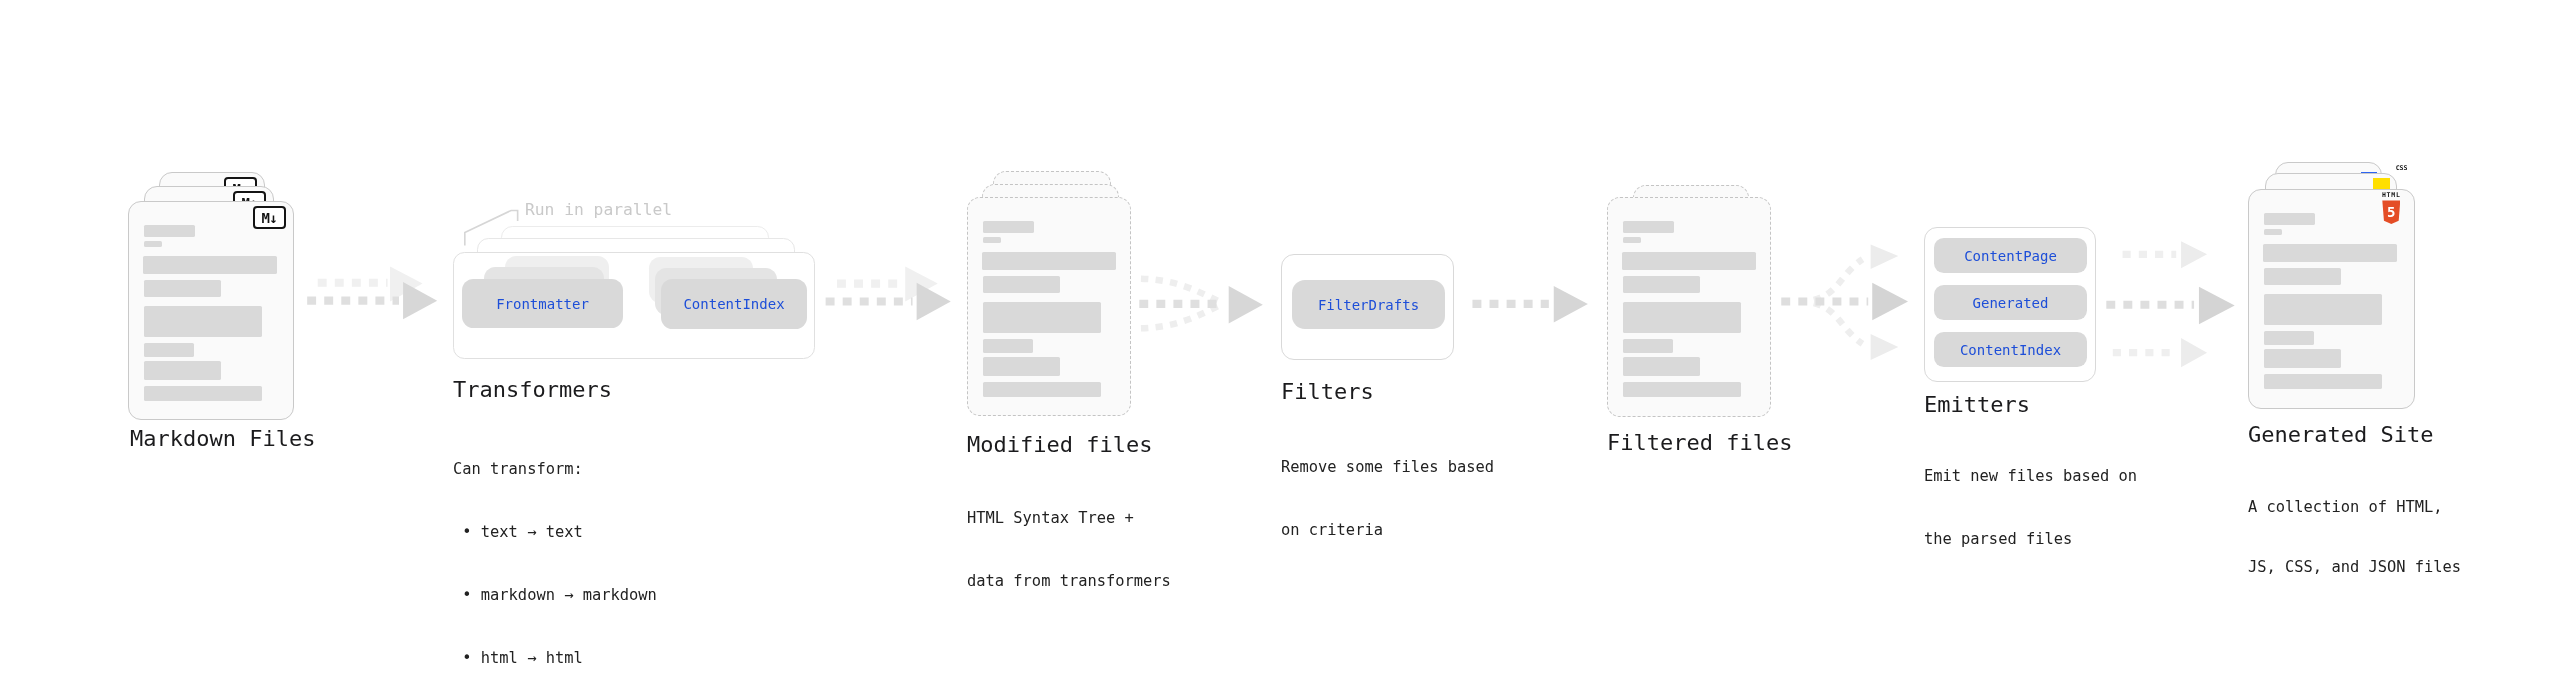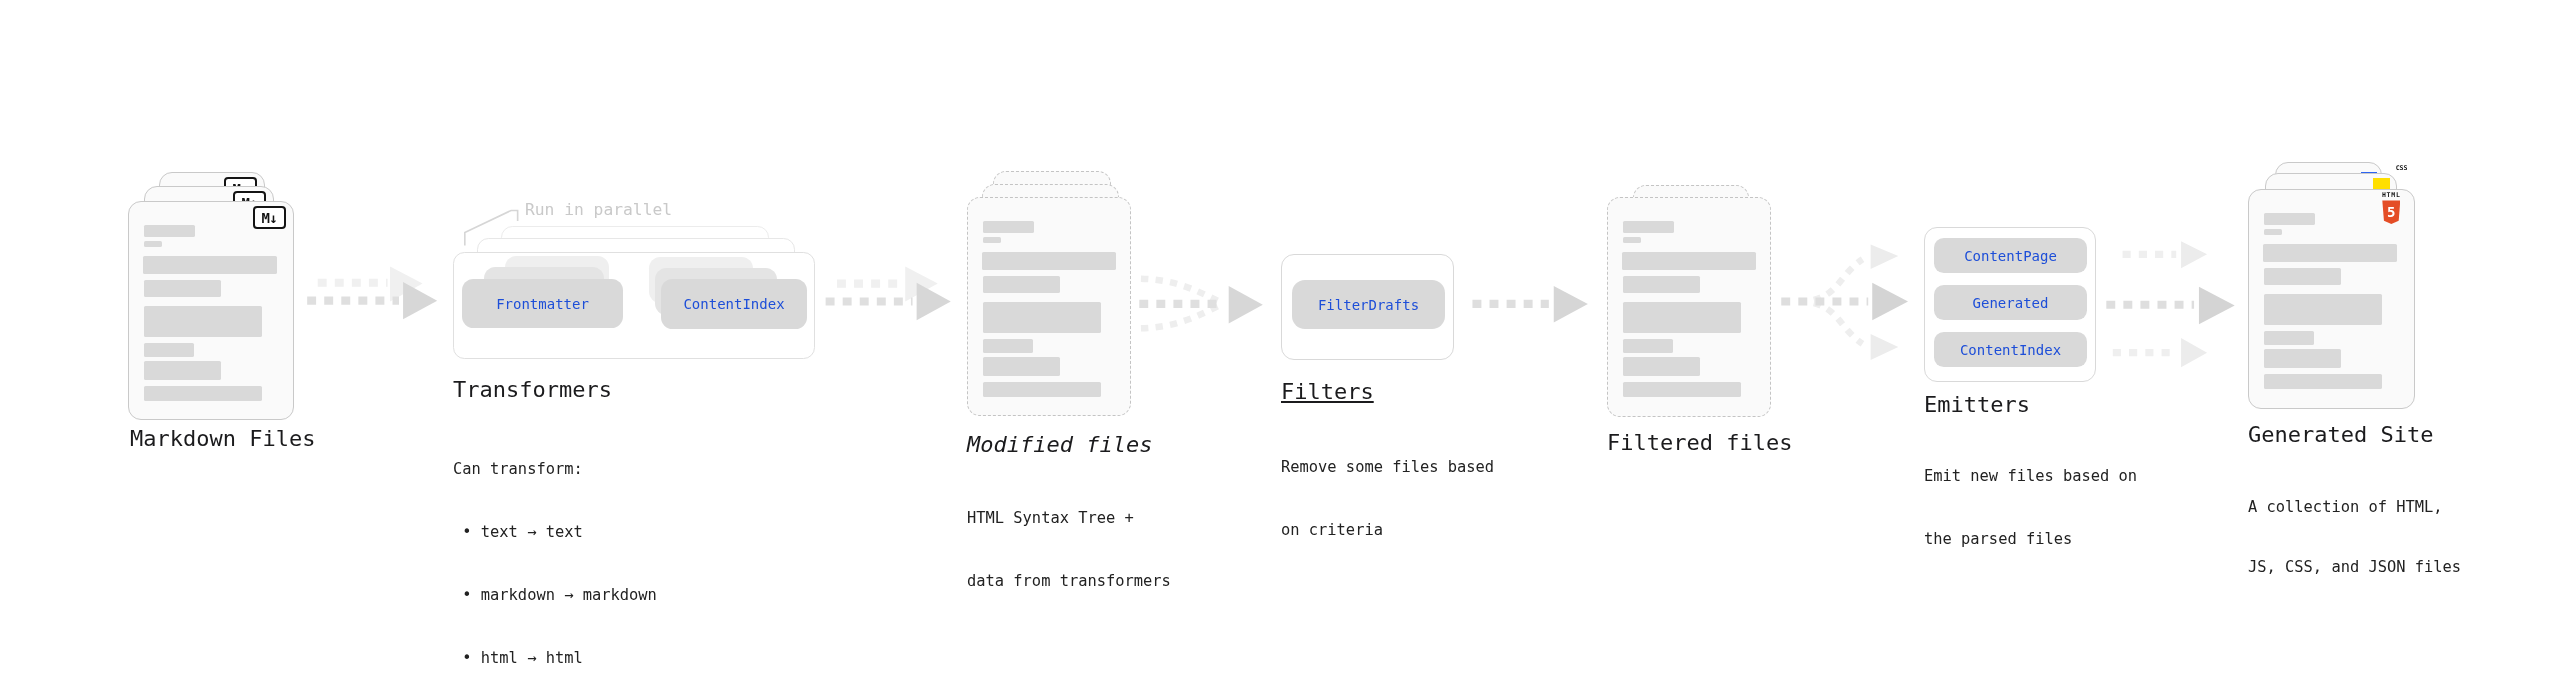--- a/index.html
+++ b/index.html
@@ -153,31 +153,31 @@
     <div class="file-card dashed" style="left:967px;top:197px;width:164px;height:219px;">
         <div class="bar" style="left: 14.6px; top: 23px; width: 51px; height: 12.2px;"></div>
         <div class="bar" style="left: 14.6px; top: 39px; width: 18px; height: 5.7px;"></div>
         <div class="bar" style="left: 14px; top: 54px; width: 134px; height: 18px;"></div>
         <div class="bar" style="left: 14.6px; top: 78px; width: 77px; height: 17px;"></div>
         <div class="bar" style="left: 14.6px; top: 104px; width: 118px; height: 31px;"></div>
         <div class="bar" style="left: 14.6px; top: 141px; width: 50px; height: 14px;"></div>
         <div class="bar" style="left: 14.6px; top: 159px; width: 77px; height: 18.7px;"></div>
         <div class="bar" style="left: 14.6px; top: 184px; width: 118px; height: 15.4px;"></div>
       </div>
-    <div class="h" style="left:967px;top:432px;font-style:italic;">Modified files</div>
+    <div class="h" style="left:967px;top:432px;">Modified files</div>
     <div class="sub" style="left:967px;top:466px;">
       <div>HTML Syntax Tree +</div>
       <div>data from transformers</div>
     </div>
   </div>
 
   <div>
     <div class="outline-box solid2" style="left:1281px;top:254px;width:173px;height:106px;"></div>
     <div class="node-btn" style="left:1292px;top:280px;width:153px;height:49px;border-radius:13px;">FilterDrafts</div>
-    <div class="h" style="left:1281px;top:379px;text-decoration:underline;">Filters</div>
+    <div class="h" style="left:1281px;top:379px;">Filters</div>
     <div class="sub" style="left:1281px;top:415px;">
       <div>Remove some files based</div>
       <div>on criteria</div>
     </div>
   </div>
 
   <div>
     <div class="file-card dashed" style="left:1633px;top:185px;width:116px;height:211px;"></div>
     <div class="file-card dashed" style="left:1607px;top:197px;width:164px;height:220px;">
         <div class="bar" style="left: 14.6px; top: 23px; width: 51px; height: 12.2px;"></div>

